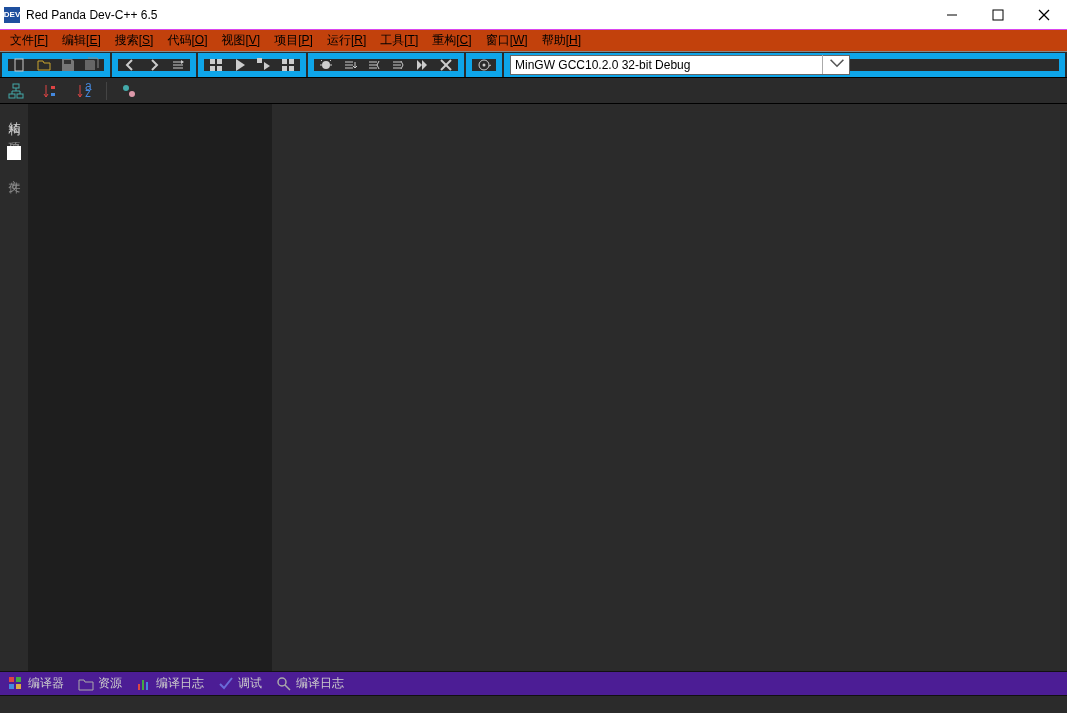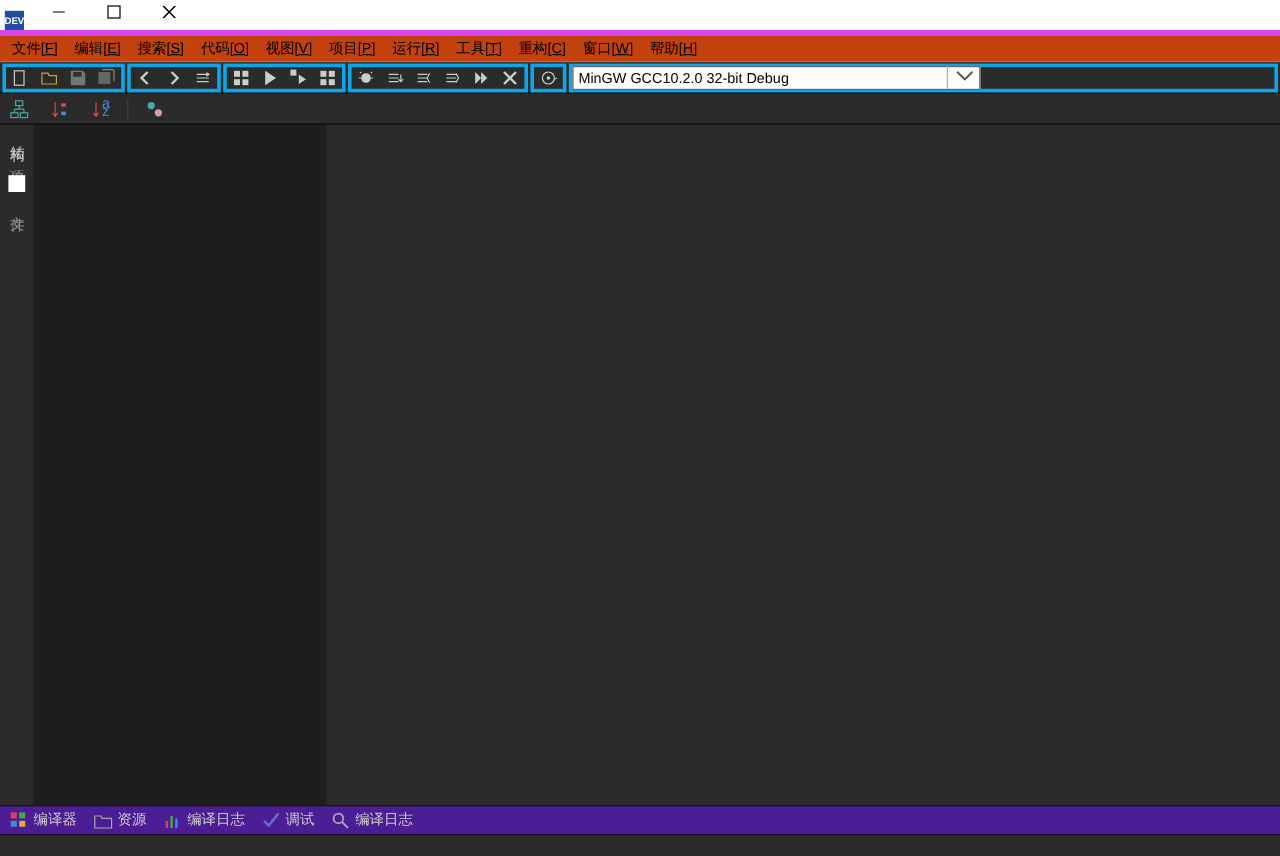--- a/index.html
+++ b/index.html
@@ -1,28 +1,28 @@
 <!DOCTYPE html>
 <html><head>
 <meta charset="utf-8">
 <style>
 * { box-sizing: border-box; margin: 0; padding: 0; font-family: "Microsoft YaHei", "SimSun", sans-serif; font-size: 12px; }
 body { width: 1067px; height: 713px; background: #2b2b2b; display: flex; flex-direction: column; overflow: hidden; }
 
-.titlebar { height: 30px; background: #fff; display: flex; align-items: flex-end; padding-left: 4px; border-bottom: 5px solid #d946ef; }
+.titlebar { height: 30px; background: #fff; display: flex; align-items: center; padding-left: 4px; border-bottom: 1px solid #d946ef; }
 .titlebar .app-icon { width: 16px; height: 16px; background: #1e4f9e; display: flex; align-items: center; justify-content: center; color:#fff; font-size:8px; font-weight:bold; margin-right: 6px; }
 .titlebar .title { color: #000; flex: 1; }
 .titlebar .win-btn { width: 46px; height: 30px; display: flex; align-items: center; justify-content: center; color: #000; }
 
 .menubar { height: 22px; background: #c2410c; display: flex; align-items: center; padding-left: 4px; gap: 2px; border-bottom: 1px solid #888; }
 .menubar .menu-item { padding: 2px 6px; color: #000; }
 .menubar .menu-item .hot { text-decoration: underline; }
 
 .toolbar { height: 26px; background: #2b2b2b; display: flex; align-items: center; padding: 1px 2px; gap: 2px; border-bottom: 1px solid #000; }
-.tb-group { display: flex; align-items: center; height: 24px; border: 3px solid #0ea5e9; background: #2b2b2b; }
+.tb-group { display: flex; align-items: center; height: 24px; border: 6px solid #0ea5e9; background: #2b2b2b; }
 .tb-btn { width: 24px; height: 22px; display: flex; align-items: center; justify-content: center; }
 .tb-btn svg { display:block; }
 .compiler-select { flex: 1; display:flex; align-items:center; }
 .compiler-select .sel { height: 20px; background: #fff; border: 1px solid #666; display: flex; align-items: center; padding: 0 4px; color: #000; width: 340px; }
 .compiler-select .sel .arrow { margin-left: auto; padding-left: 6px; border-left: 1px solid #aaa; }
 
 .toolbar2 { height: 26px; background: #2b2b2b; display: flex; align-items: center; padding: 1px 4px; gap: 10px; border-bottom: 1px solid #000; }
 
 .main-area { flex: 1; display: flex; background: #2b2b2b; }
 .left-tabs { width: 28px; background: #2b2b2b; display: flex; flex-direction: column; align-items: center; padding-top: 2px; gap: 4px; }
@@ -37,20 +37,21 @@
 
 .statusbar { height: 18px; background: #2b2b2b; border-top: 1px solid #111; }
 
 svg { width: 16px; height: 16px; }
 </style>
 </head>
 <body>
 
 <div class="titlebar">
   <div class="app-icon">DEV</div>
+  <div class="title">Red Panda Dev-C++ 6.5</div>
   <div class="win-btn">
     <svg viewBox="0 0 16 16">
         <line x1="3" y1="8" x2="13" y2="8" stroke="#000" stroke-width="1"></line>
       </svg>
   </div>
   <div class="win-btn">
     <svg viewBox="0 0 16 16">
         <rect x="3" y="3" width="10" height="10" fill="none" stroke="#000" stroke-width="1"></rect>
       </svg>
   </div>

